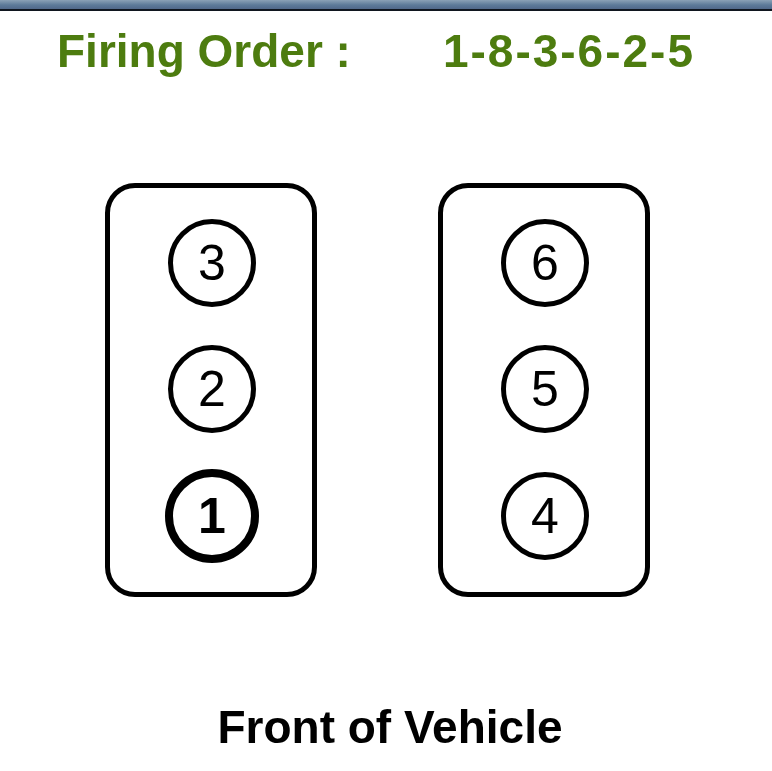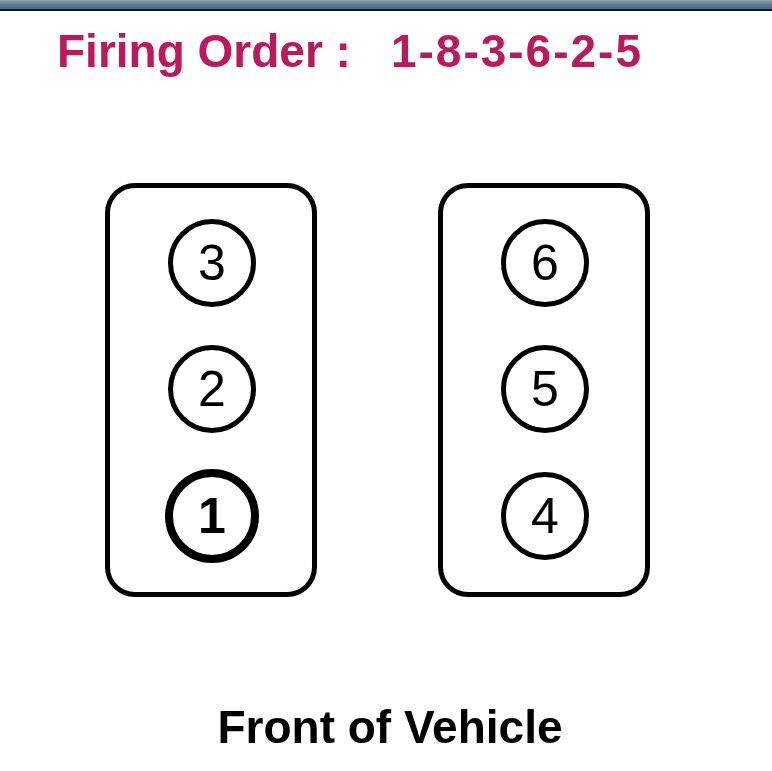--- a/index.html
+++ b/index.html
@@ -24,24 +24,24 @@
     border-bottom: 2px solid #10161f;
   }
 
   
   .title-row {
     position: absolute;
     top: 24px;
     left: 57px;
     display: flex;
     align-items: center;
-    gap: 40px;
+    gap: 92px;
     font-size: 46px;
     font-weight: 700;
-    color: #be185d;
+    color: #4d7c0f;
     white-space: nowrap;
   }
   .title-row .sequence {
     letter-spacing: 2px;
   }
 
   
   .bank {
     position: absolute;
     top: 183px;

